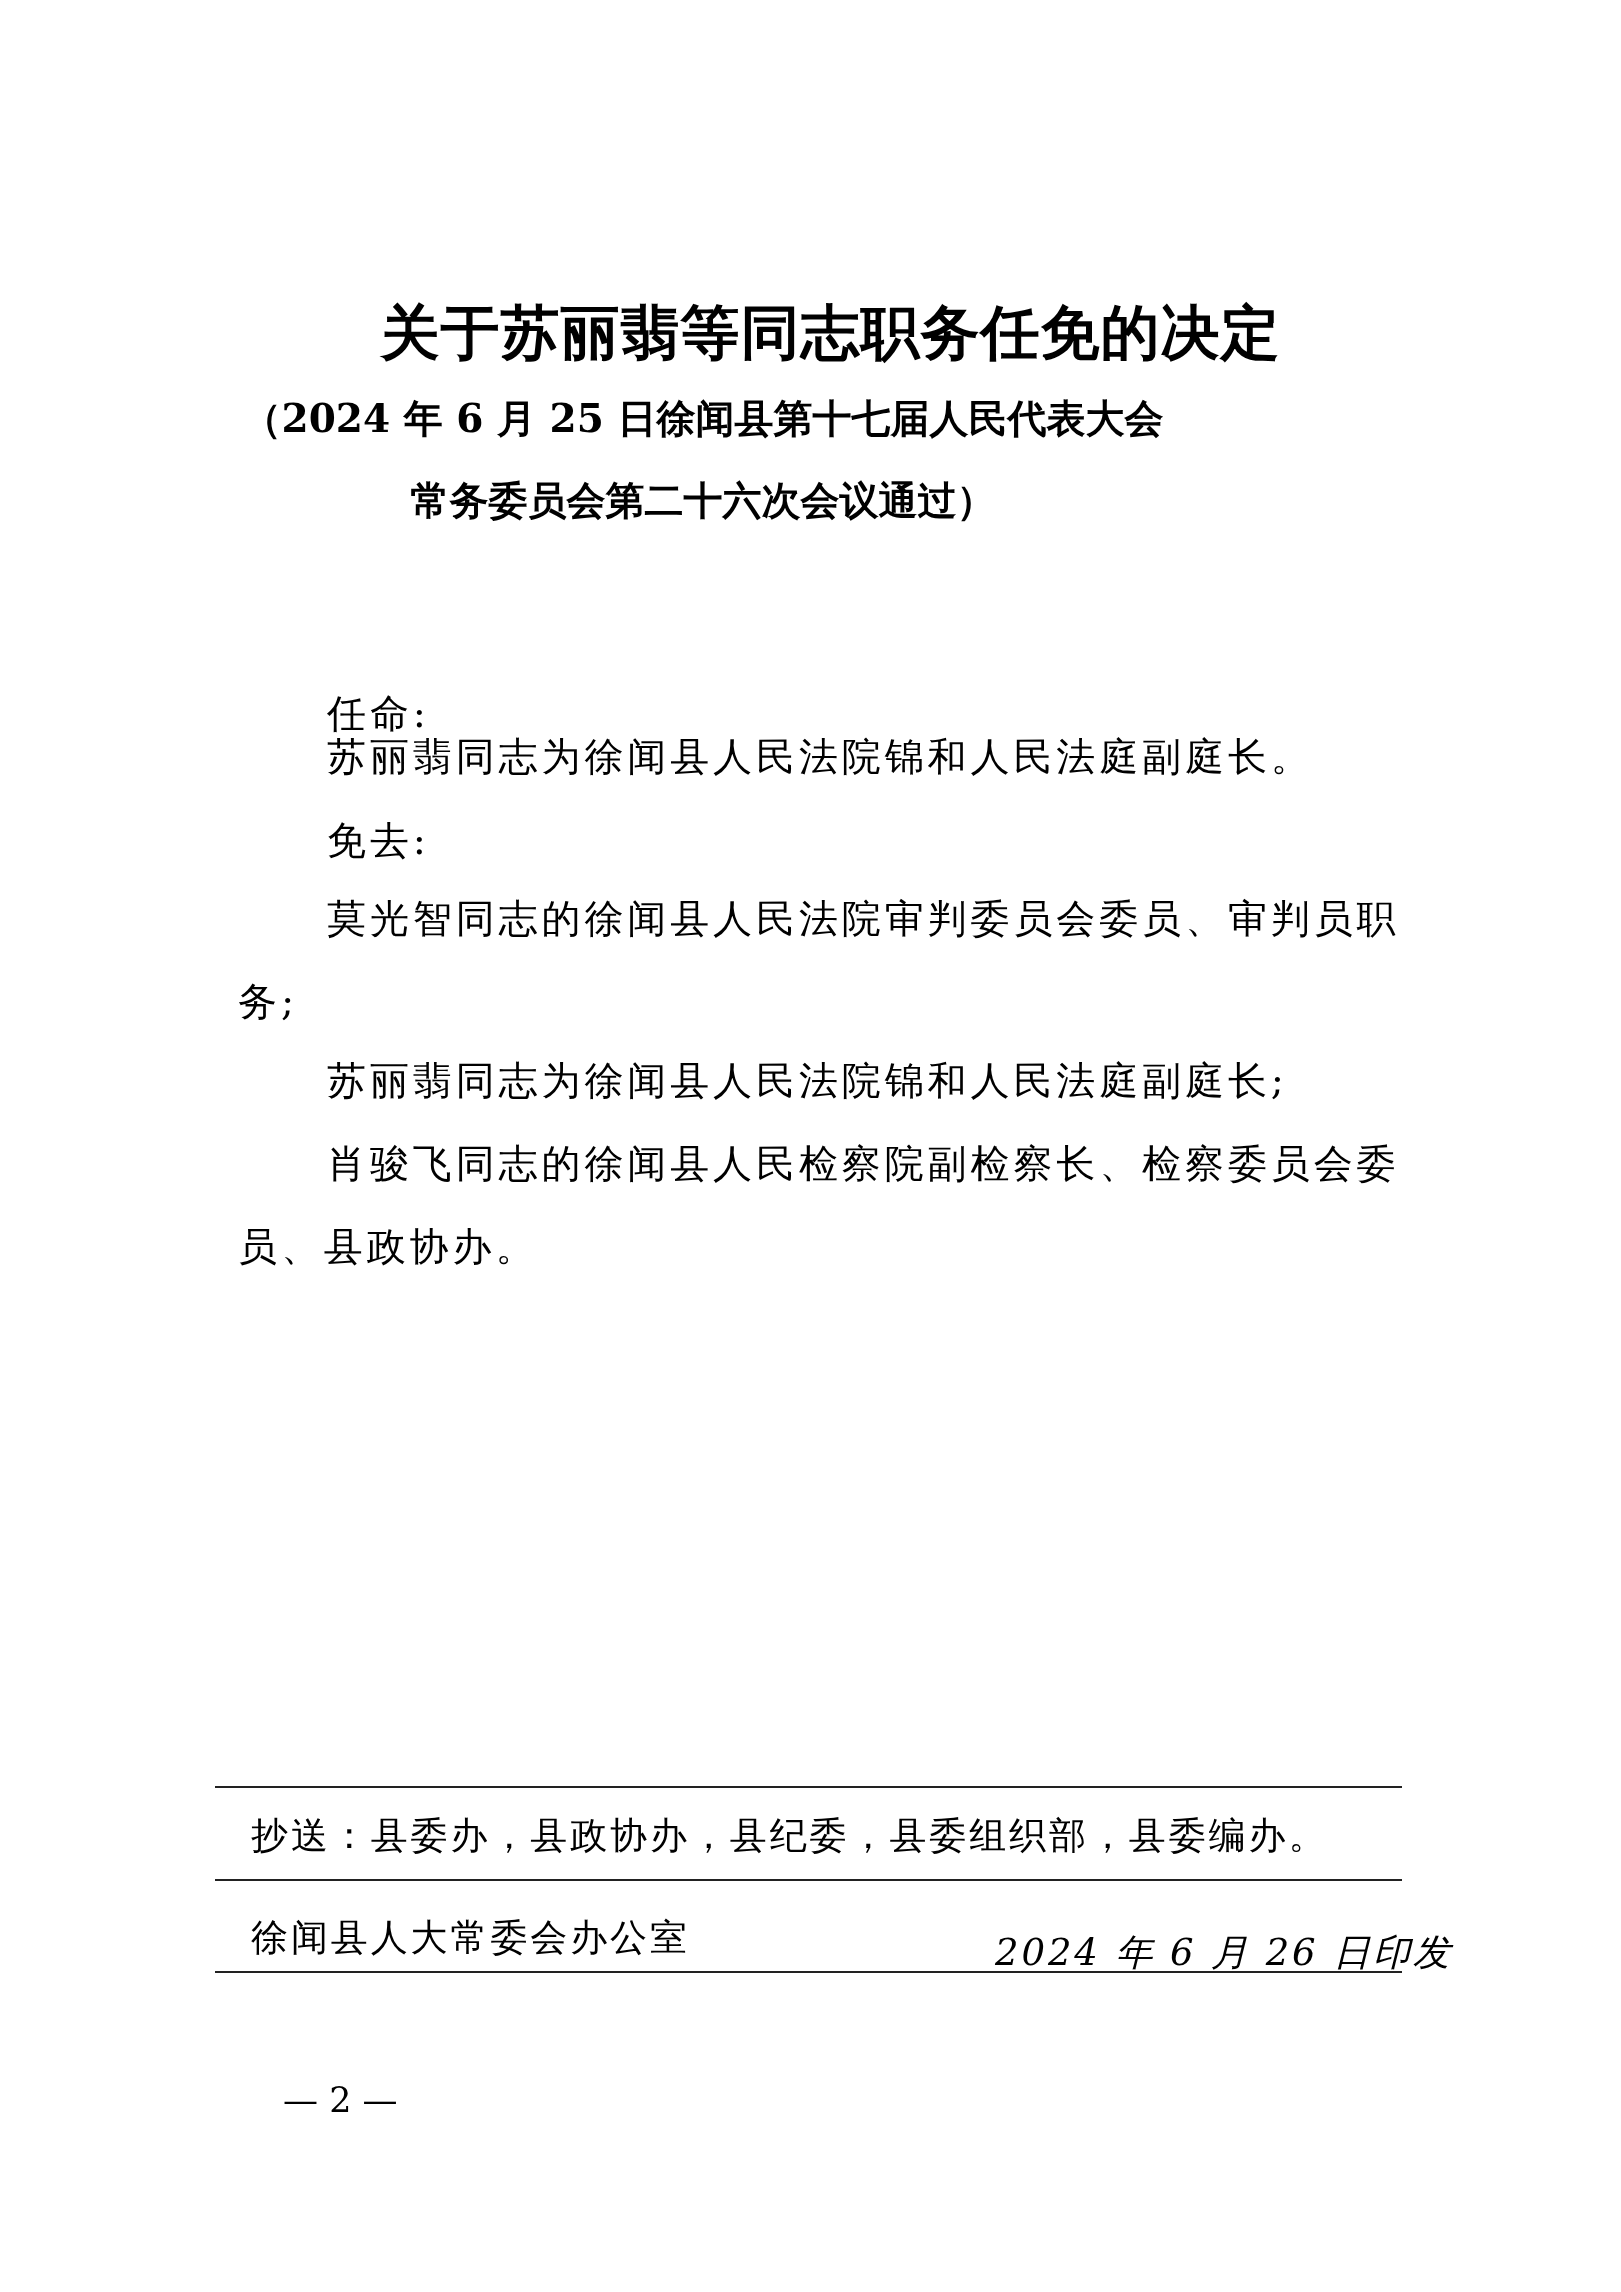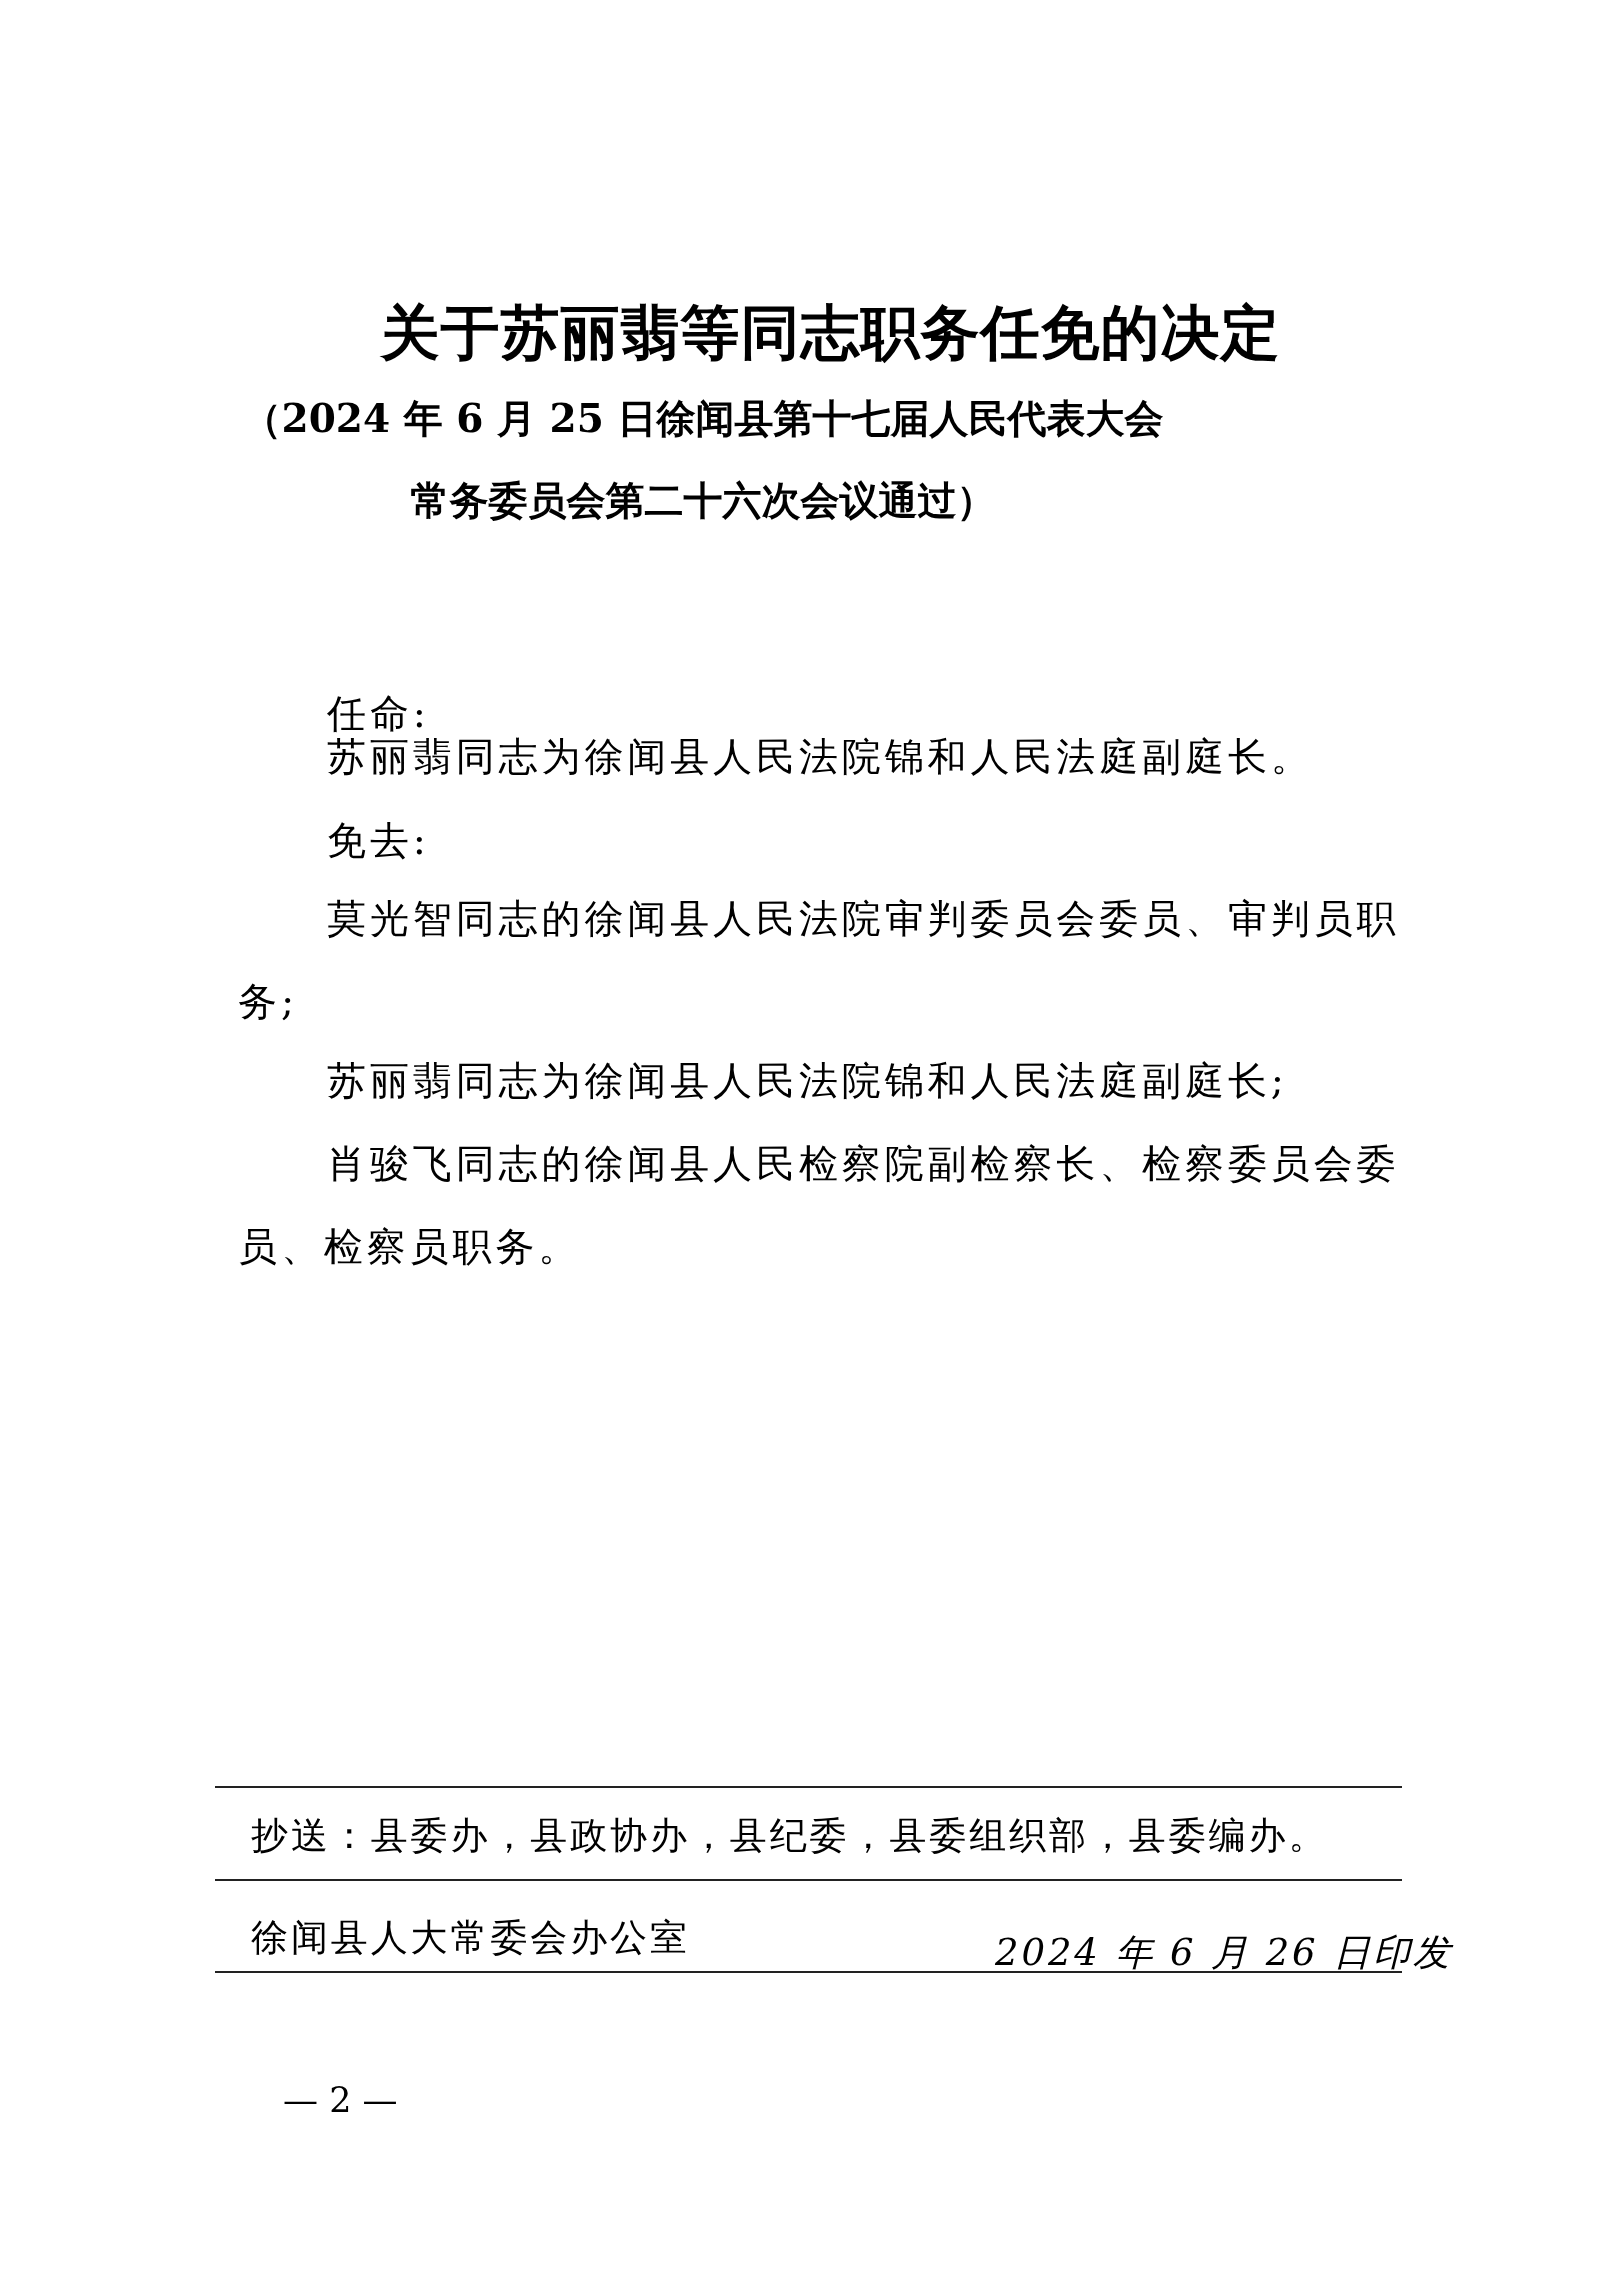--- a/index.html
+++ b/index.html
@@ -40,21 +40,21 @@
 
     <div>
       <div class="abs body-line indent" style="top:892px;">莫光智同志的徐闻县人民法院审判委员会委员、审判员职</div>
       <div class="abs body-line flush" style="top:975px;">务;</div>
     </div>
     <div>
       <div class="abs body-line indent" style="top:1054px;">苏丽翡同志为徐闻县人民法院锦和人民法庭副庭长;</div>
     </div>
     <div>
       <div class="abs body-line indent" style="top:1137px;">肖骏飞同志的徐闻县人民检察院副检察长、检察委员会委</div>
-      <div class="abs body-line flush" style="top:1220px;">员、检察员职务。</div>
+      <div class="abs body-line flush" style="top:1220px;">员、县政协办。</div>
     </div>
   </div>
 
   <div>
     <div class="rule" style="top:1786px;"></div>
     <div class="abs footer-text" style="left:231px; top:1811px;">抄送：县委办，县政协办，县纪委，县委组织部，县委编办。</div>
     <div class="rule" style="top:1879px;"></div>
     <div class="abs footer-text" style="left:231px; top:1903px;margin-top:10px;">徐闻县人大常委会办公室</div>
     <div class="abs footer-text" style="left:975px; top:1928px;font-style:italic;">2024 年 6 月 26 日印发</div>
     <div class="rule" style="top:1971px;"></div>

